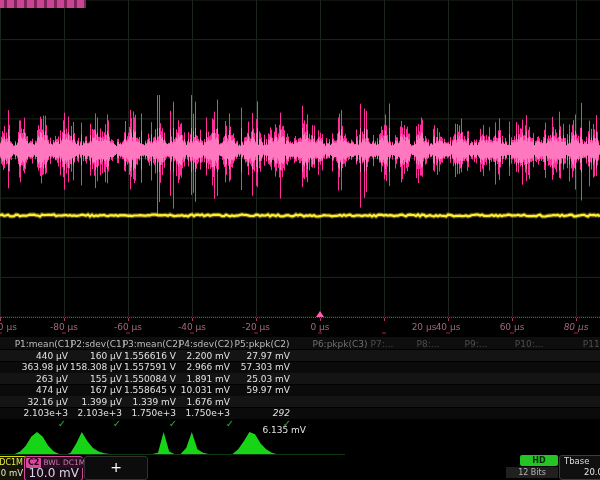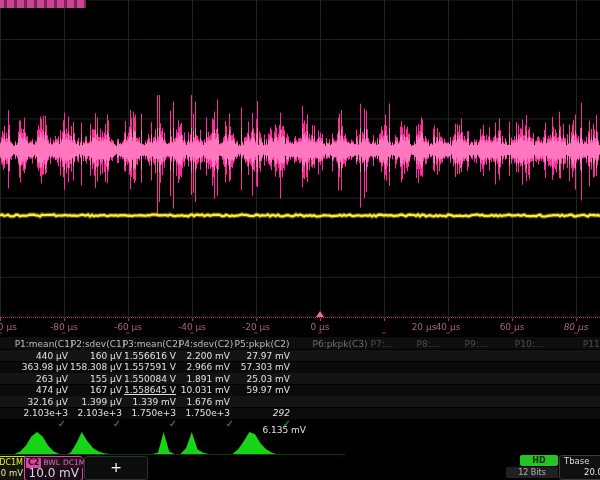--- a/index.html
+++ b/index.html
@@ -155,21 +155,21 @@
     <div class="cell" style="left: 112px; top: 362px;">1.557591 V</div>
     <div class="cell" style="left: 166px; top: 362px;">2.966 mV</div>
     <div class="cell" style="left: 226px; top: 362px;">57.303 mV</div>
     <div class="cell" style="left: 4px; top: 373.5px;">263 µV</div>
     <div class="cell" style="left: 58px; top: 373.5px;">155 µV</div>
     <div class="cell" style="left: 112px; top: 373.5px;">1.550084 V</div>
     <div class="cell" style="left: 166px; top: 373.5px;">1.891 mV</div>
     <div class="cell" style="left: 226px; top: 373.5px;">25.03 mV</div>
     <div class="cell" style="left: 4px; top: 385px;">474 µV</div>
     <div class="cell" style="left: 58px; top: 385px;">167 µV</div>
-    <div class="cell" style="left: 112px; top: 385px; text-decoration: underline;">1.558645 V</div>
+    <div class="cell" style="left: 112px; top: 385px;">1.558645 V</div>
     <div class="cell" style="left: 166px; top: 385px;">10.031 mV</div>
     <div class="cell" style="left: 226px; top: 385px;">59.97 mV</div>
     <div class="cell" style="left: 4px; top: 396.5px;">32.16 µV</div>
     <div class="cell" style="left: 58px; top: 396.5px;">1.399 µV</div>
     <div class="cell" style="left: 112px; top: 396.5px;">1.339 mV</div>
     <div class="cell" style="left: 166px; top: 396.5px;">1.676 mV</div>
     <div class="cell" style="left: 242px; top: 396.5px; margin-top: 28px;">6.135 mV</div>
     <div class="cell" style="left: 4px; top: 408px;">2.103e+3</div>
     <div class="cell" style="left: 58px; top: 408px;">2.103e+3</div>
     <div class="cell" style="left: 112px; top: 408px;">1.750e+3</div>

